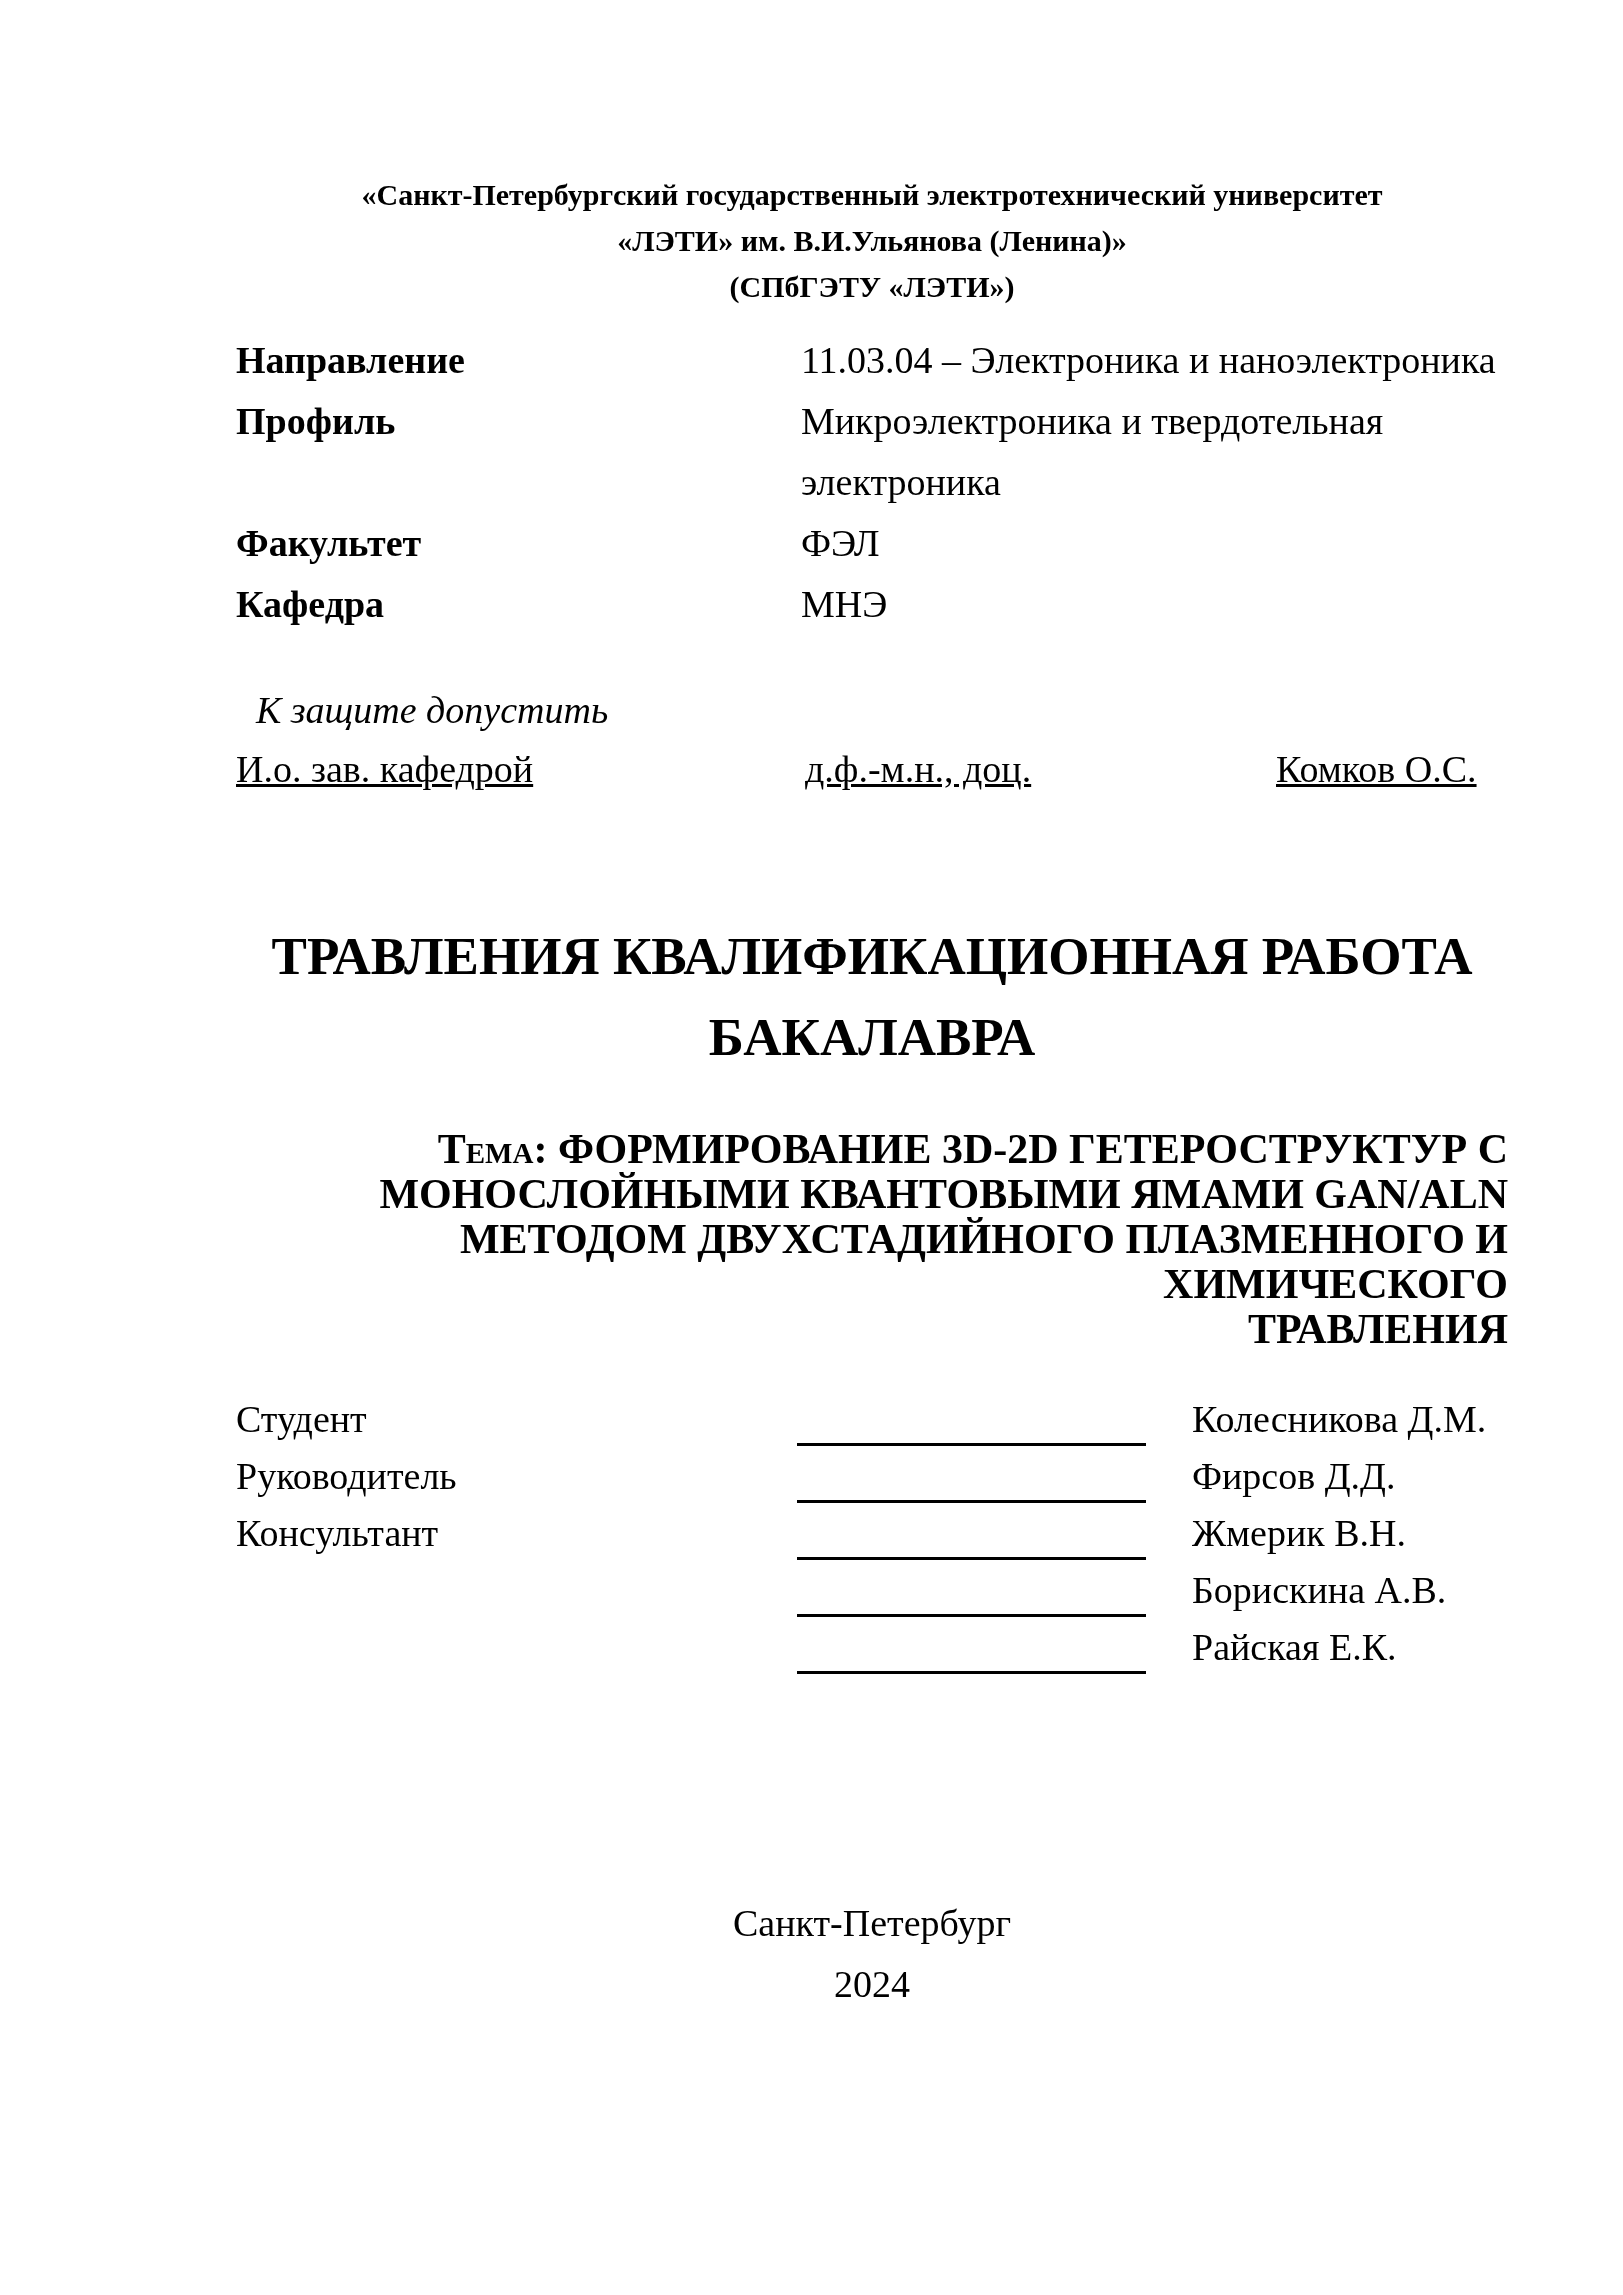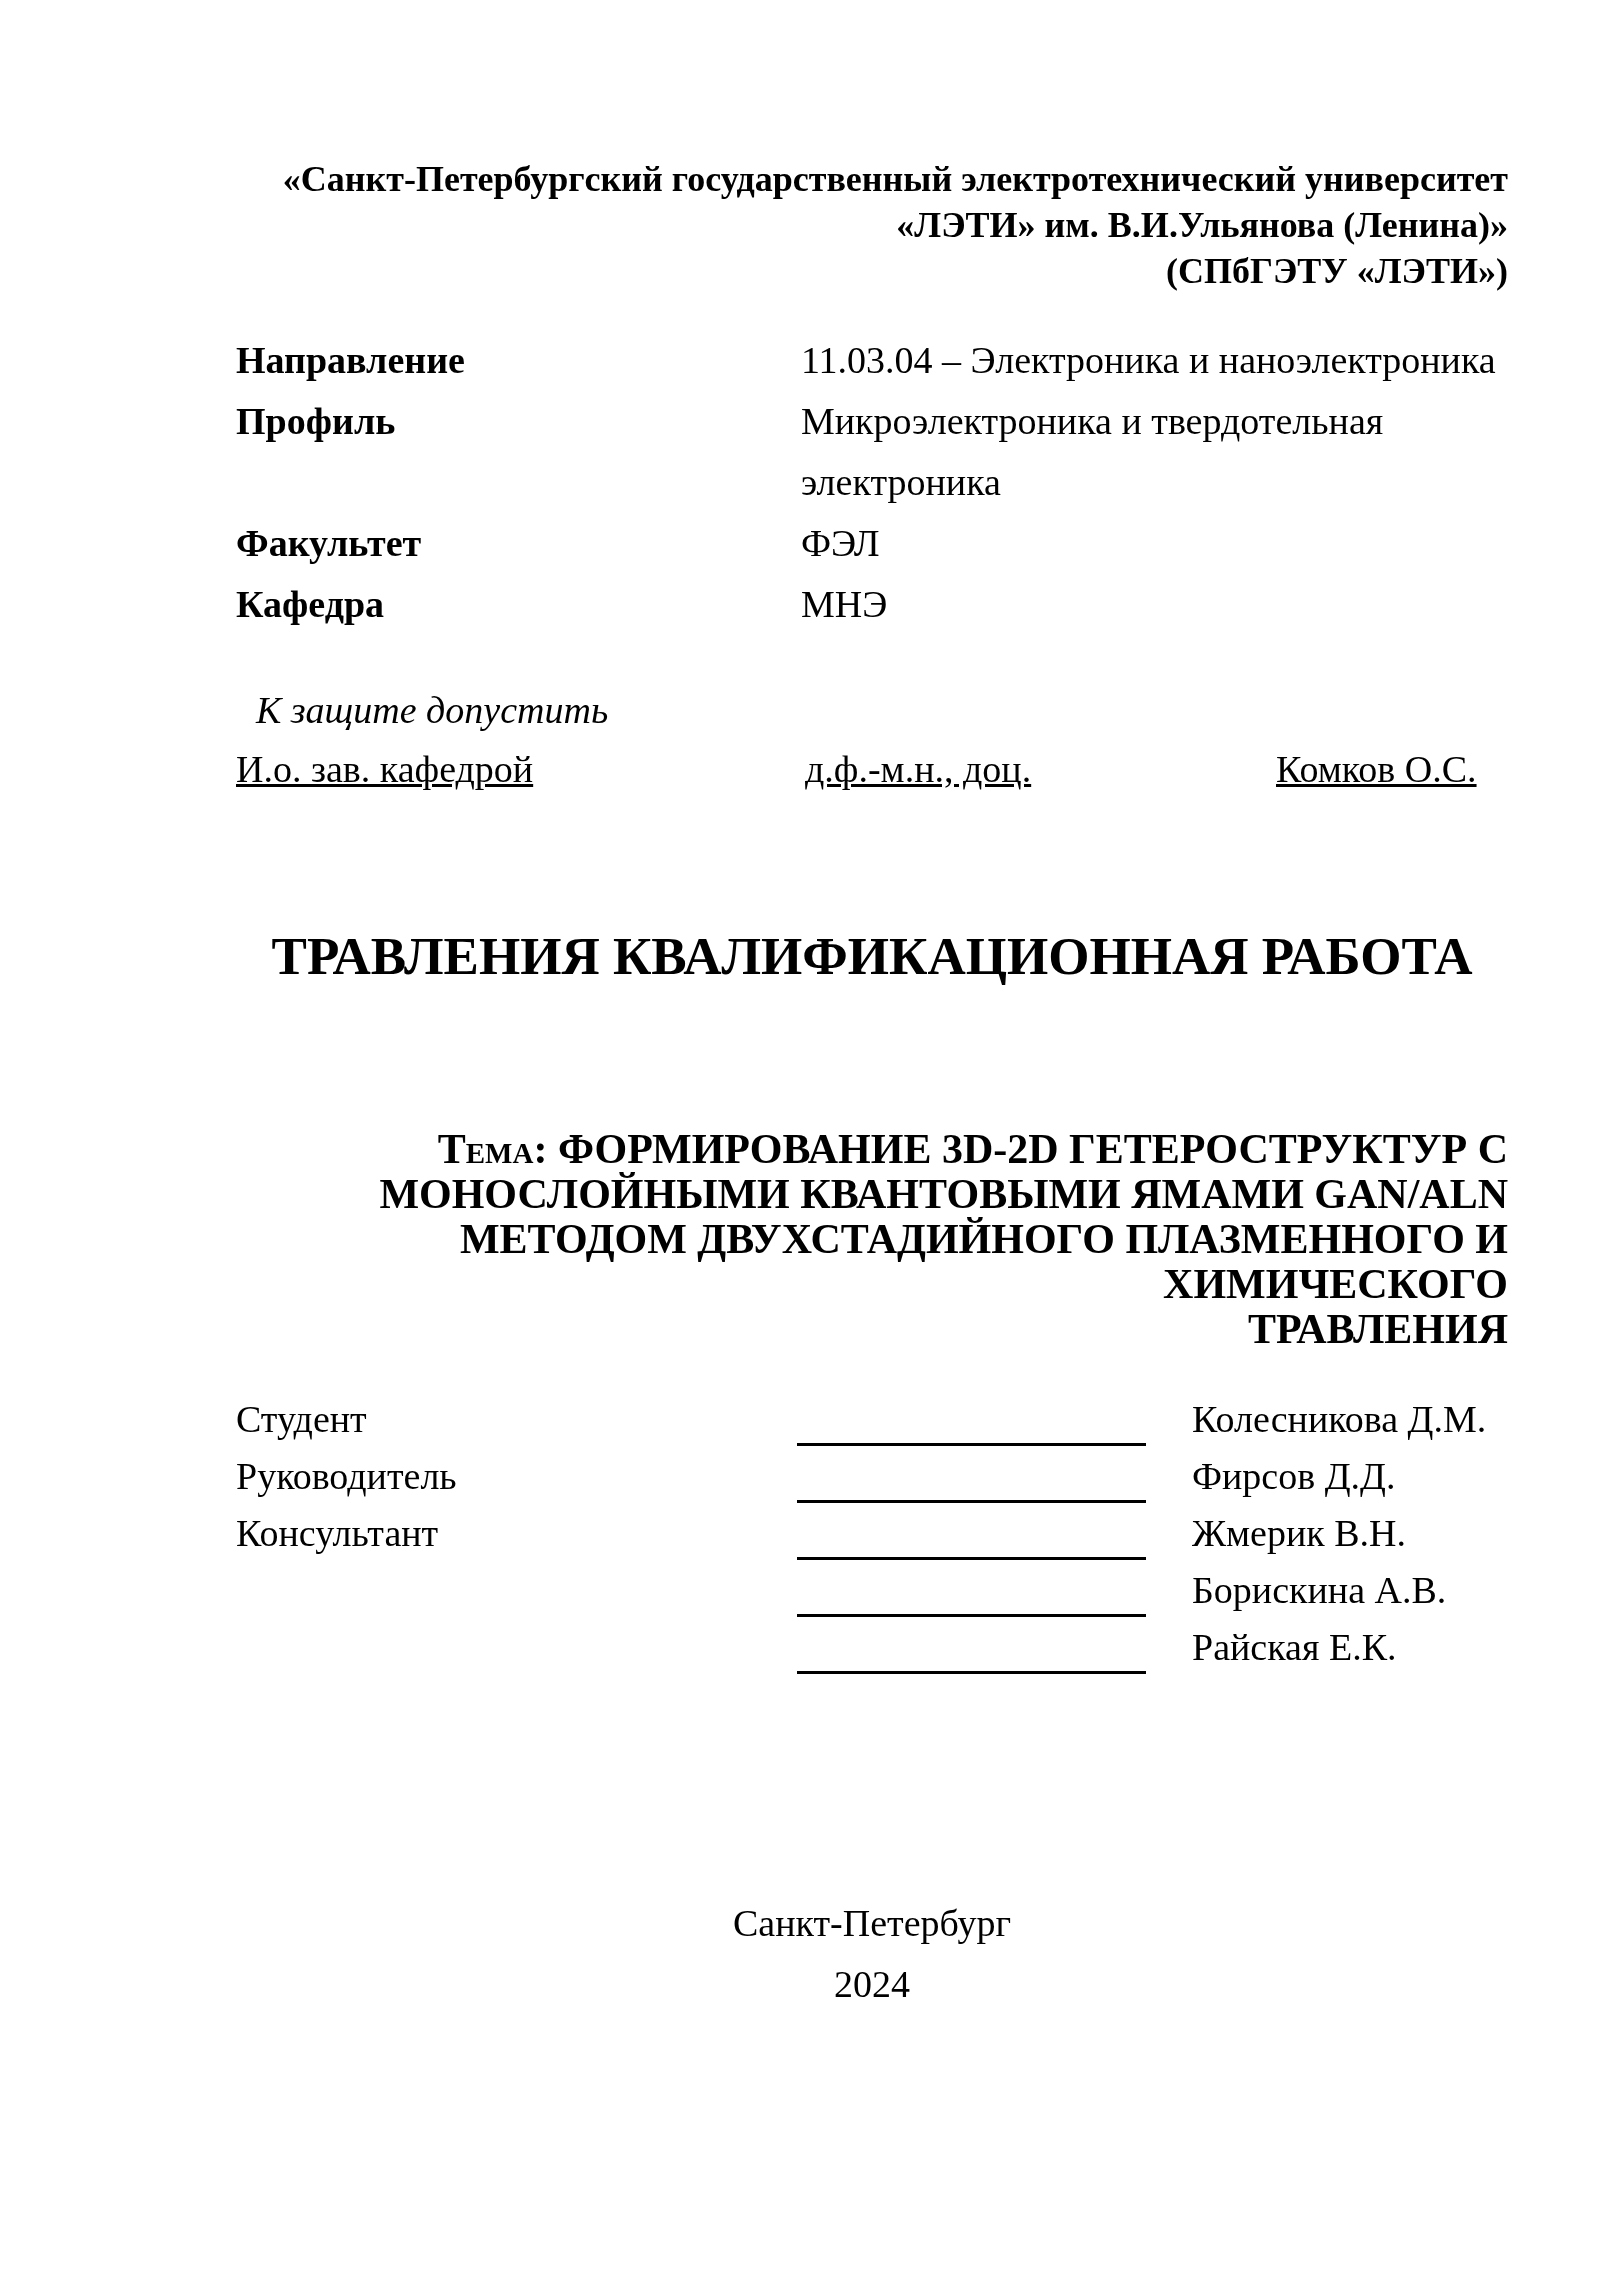--- a/index.html
+++ b/index.html
@@ -14,25 +14,25 @@
     background: #ffffff;
     color: #000000;
     font-family: "Liberation Serif", "DejaVu Serif", serif;
     overflow: hidden;
   }
 
   
   .header {
     position: absolute;
     left: 236px;
-    top: 156px;
-    width: 1272px;
-    text-align: right;
-    font-weight: bold;
-    font-size: 36px;
+    top: 172px;
+    width: 1272px;
+    text-align: center;
+    font-weight: bold;
+    font-size: 30px;
     line-height: 46px;
   }
 
   
   .fields {
     position: absolute;
     left: 236px;
     top: 330px;
     width: 1303px;
     font-size: 38px;
@@ -168,20 +168,21 @@
   <div class="admission">К защите допустить</div>
 
   <div class="approval">
     <div class="approval-position">И.о. зав. кафедрой</div>
     <div class="approval-degree">д.ф.-м.н., доц.</div>
     <div class="approval-name">Комков О.С.</div>
   </div>
 
   <div class="work-title">
     <div>ТРАВЛЕНИЯ КВАЛИФИКАЦИОННАЯ РАБОТА</div>
+    <div>БАКАЛАВРА</div>
   </div>
 
   <div class="topic">
     <div>Тема: ФОРМИРОВАНИЕ 3D-2D ГЕТЕРОСТРУКТУР С</div>
     <div>МОНОСЛОЙНЫМИ КВАНТОВЫМИ ЯМАМИ GAN/ALN</div>
     <div>МЕТОДОМ ДВУХСТАДИЙНОГО ПЛАЗМЕННОГО И</div>
     <div>ХИМИЧЕСКОГО</div>
     <div>ТРАВЛЕНИЯ</div>
   </div>
 

